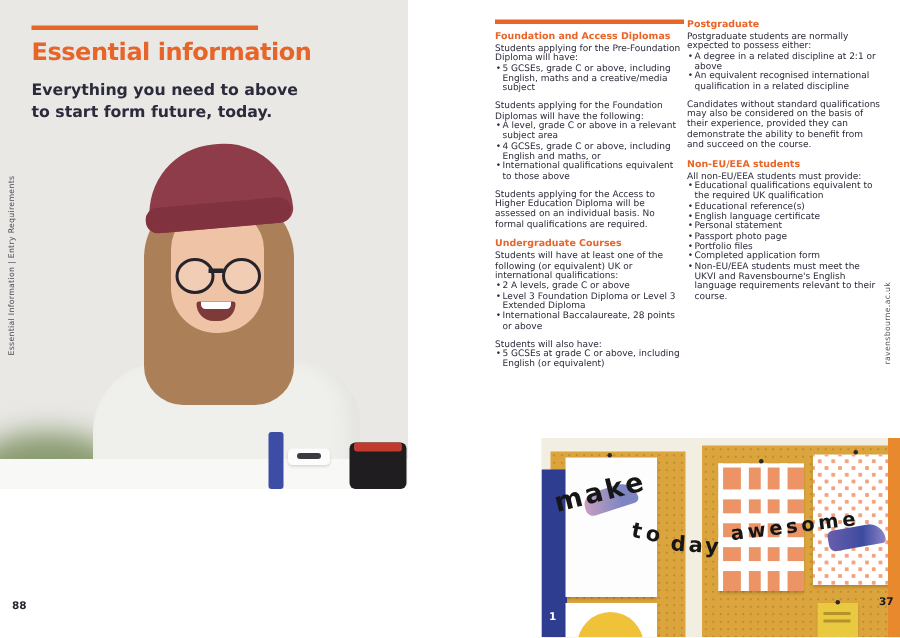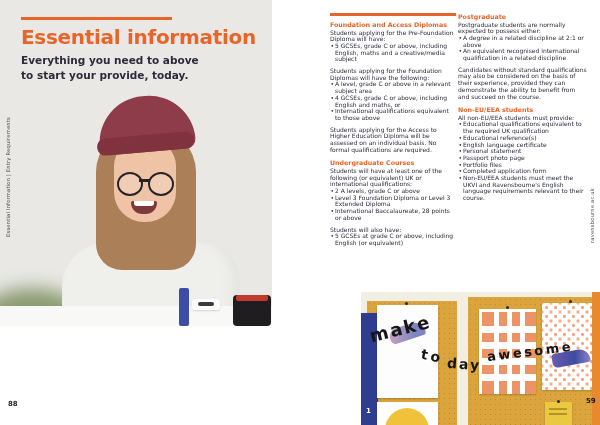--- a/index.html
+++ b/index.html
@@ -3,21 +3,21 @@
 <meta charset="utf-8">
 <style>
   html,body{margin:0;padding:0;background:#fff;}
   body{width:600px;height:425px;font-family:"DejaVu Sans","Liberation Sans",sans-serif;}
   .spread{position:relative;width:600px;height:425px;background:#fff;overflow:hidden;}
   .abs{position:absolute;}
 
   
   .photo-left{left:0;top:0;width:272px;height:326px;background:#e9e8e5;overflow:hidden;}
   .title-rule{left:21px;top:17px;width:151px;height:3px;background:#e8652a;}
-  .page-title{left:21px;top:25px;font-size:20px;font-weight:700;color:#e8652a;letter-spacing:-0.3px;}
+  .page-title{left:21px;top:25px;font-size:16px;font-weight:700;color:#e8652a;letter-spacing:-0.3px;}
   .page-subtitle{left:21px;top:53px;width:210px;font-size:10.5px;font-weight:700;color:#2b2b3c;line-height:15px;}
 
   
   .plant{left:-18px;top:288px;width:100px;height:50px;background:#8a9b70;filter:blur(9px);border-radius:50%;}
   .body-sweater{left:62px;top:242px;width:178px;height:88px;background:#efefec;border-radius:46px 40px 0 0;box-shadow:inset -8px -4px 14px rgba(0,0,0,.05);}
   .neck{left:132px;top:222px;width:28px;height:26px;background:#e8bb9d;}
   .hair{left:96px;top:128px;width:100px;height:142px;background:#ab8058;border-radius:44px 44px 26px 26px;}
   .face{left:114px;top:140px;width:62px;height:82px;background:#efc3a6;border-radius:26px 26px 30px 30px;}
   .glass{width:22px;height:20px;border:2.5px solid #26242a;border-radius:50%;background:rgba(255,255,255,.18);}
   .glass-l{left:117px;top:172px;}
@@ -109,21 +109,21 @@
     <div class="abs cam-white">
         <span class="cam-slot"></span>
       </div>
     <div class="abs camera-black"></div>
     <div class="abs camera-red"></div>
 
     <div class="abs title-rule"></div>
     <div class="abs page-title">Essential information</div>
     <div class="abs page-subtitle">
       <div>Everything you need to above</div>
-      <div>to start your provide, today.</div>
+      <div>to start form future, today.</div>
     </div>
   </div>
 
   <div class="abs vtext vleft">Essential Information | Entry Requirements</div>
   <div class="abs pageno pn-left">88</div>
 
   <div class="abs col col1">
     <div class="col-rule"></div>
 
     <div class="sec-h first">Foundation and Access Diplomas</div>
@@ -198,15 +198,15 @@
     <div class="pin" style="left:44px;top:10px"></div>
     <div class="pin" style="left:145px;top:14px"></div>
     <div class="pin" style="left:208px;top:8px"></div>
     <div class="pin" style="left:196px;top:108px"></div>
     <div class="garland g-make">make</div>
     <div class="garland g-to">to</div>
     <div class="garland g-day">day</div>
     <div class="garland g-awesome">awesome</div>
   </div>
   <div class="abs bleed-strip"></div>
-  <div class="abs pageno pn-right">59</div>
+  <div class="abs pageno pn-right">37</div>
 
 </div>
 
 </body></html>

